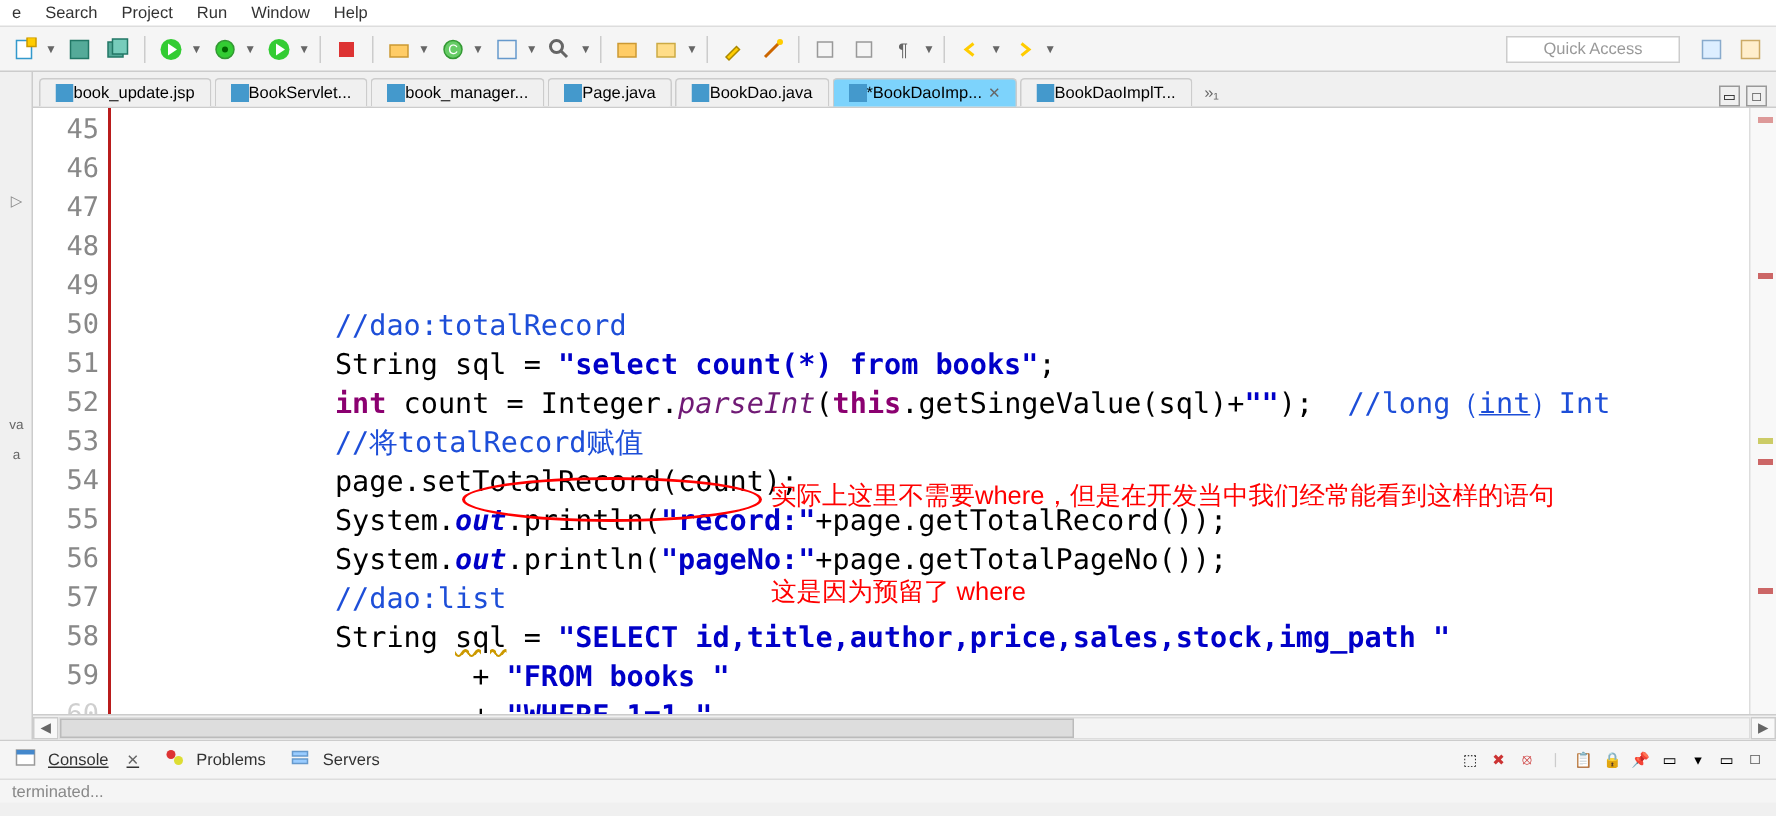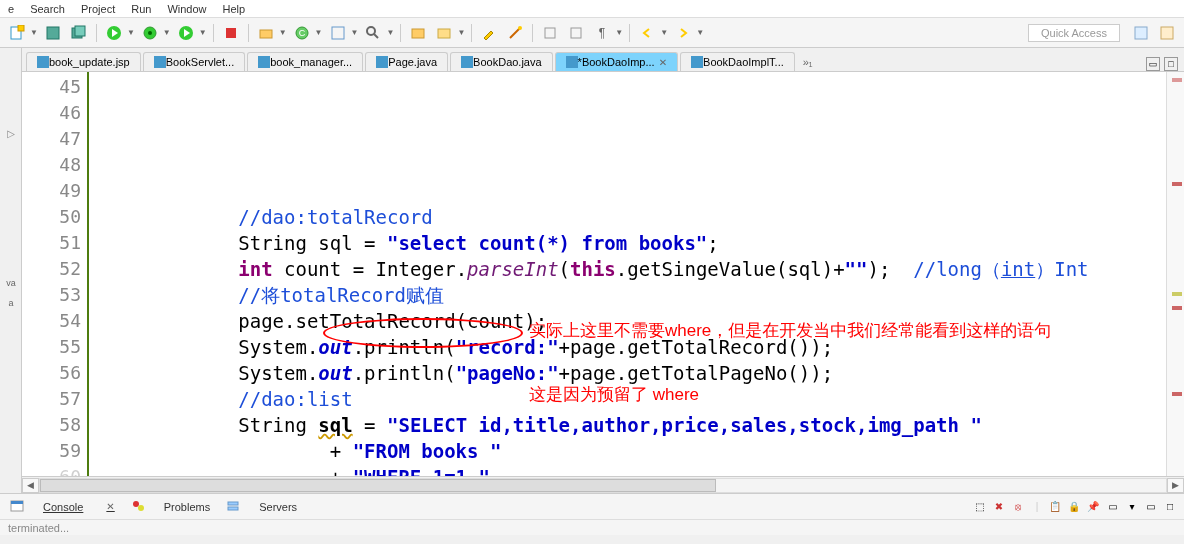--- a/index.html
+++ b/index.html
@@ -3,55 +3,55 @@
 <meta charset="utf-8">
 <style>
 * { box-sizing: border-box; margin: 0; padding: 0; }
 body { font-family: Arial, sans-serif; font-size: 11px; background: #f0f0f0; width: 1184px; height: 544px; overflow: hidden; }
 .menubar { background: #fff; padding: 2px 8px; display: flex; gap: 16px; color: #333; border-bottom: 1px solid #ddd; height: 18px; align-items: center; }
 .menubar span { cursor: default; }
 .toolbar { background: #f5f5f5; padding: 3px 6px; display: flex; gap: 4px; align-items: center; border-bottom: 1px solid #ccc; height: 30px; }
 .tool-icon { width: 22px; height: 22px; display: inline-flex; align-items: center; justify-content: center; border: 1px solid transparent; border-radius: 2px; }
 .tool-sep { width: 1px; height: 18px; background: #ccc; margin: 0 2px; }
 .drop { font-size: 8px; color: #666; margin-left: -2px; }
-.quick-access { margin-left: auto; border: 1px solid #ccc; padding: 2px 12px; background: #fff; color: #999; font-size: 11px; }
+.quick-access { margin-left: auto; border: 1px solid #ccc; padding: 2px 24px; background: #fff; color: #999; font-size: 11px; }
 .main-area { display: flex; height: 445px; }
 .left-gutter { width: 22px; background: #f0f0f0; border-right: 1px solid #ccc; position: relative; }
 .gutter-mark { position: absolute; width: 16px; height: 16px; left: 3px; font-size: 10px; text-align: center; }
 .editor-panel { flex: 1; display: flex; flex-direction: column; background: #fff; }
 .tab-bar { display: flex; background: #f0f0f0; border-bottom: 1px solid #ccc; height: 24px; align-items: flex-end; padding-left: 4px; }
 .tab { padding: 3px 10px; background: #f0f0f0; border: 1px solid #ccc; border-bottom: none; margin-right: 2px; display: flex; align-items: center; gap: 0; font-size: 11px; cursor: pointer; border-radius: 3px 3px 0 0; }
 .tab.active { background: #7dd3fc; font-weight: normal; }
 .tab-icon { width: 12px; height: 12px; display: inline-block; }
 .tab-close { color: #666; font-size: 10px; margin-left: 4px; }
 .tab-more { padding: 3px 6px; color: #666; font-size: 11px; }
 .tab-minimize { margin-left: auto; display: flex; gap: 4px; padding-right: 6px; }
 .tab-minimize span { width: 14px; height: 14px; border: 1px solid #999; display: inline-flex; align-items: center; justify-content: center; font-size: 9px; }
 .code-area { flex: 1; display: flex; background: #fff; overflow: hidden; position: relative; }
-.line-numbers { width: 67px; background: #fff; text-align: right; padding-right: 6px; font-family: Consolas, monospace; font-size: 18px; color: #888; border-right: 2px solid #4d7c0f; line-height: 26px; padding-top: 2px; }
+.line-numbers { width: 52px; background: #fff; text-align: right; padding-right: 6px; font-family: Consolas, monospace; font-size: 18px; color: #888; border-right: 2px solid #b91c1c; line-height: 26px; padding-top: 2px; }
 .line-numbers div { height: 26px; position: relative; }
 .code-content { flex: 1; font-family: Consolas, monospace; font-size: 19px; line-height: 26px; padding-left: 12px; padding-top: 2px; position: relative; white-space: pre; }
 .code-line { height: 26px; }
 .cm { color: #1d4ed8; }
 .kw { color: #8b0070; font-weight: bold; }
 .st { color: #0000c8; font-weight: bold; }
 .itf { font-style: italic; font-weight: normal; color: #701a75; }
 .sf { font-style: italic; color: #0000c8; font-weight: bold; }
-.warn { text-decoration: underline wavy #c90; font-weight: bold; }
+.warn { text-decoration: underline wavy #c90; }
 .annotation-ellipse { position: absolute; border: 2px solid #f00; border-radius: 50%; pointer-events: none; }
 .ann-text { position: absolute; color: #f00; font-family: "Microsoft YaHei", sans-serif; font-size: 17px; white-space: normal; width: 560px; line-height: 26px; }
 .right-ruler { width: 18px; background: #f8f8f8; border-left: 1px solid #ddd; position: relative; }
 .ruler-mark { position: absolute; right: 2px; width: 10px; height: 4px; }
 .hscroll { height: 17px; background: #f0f0f0; border-top: 1px solid #ccc; display: flex; align-items: center; }
 .hscroll .arrow { width: 17px; height: 15px; border: 1px solid #ccc; background: #f8f8f8; text-align: center; font-size: 9px; line-height: 13px; color: #666; }
 .hscroll .track { flex: 1; height: 15px; background: #f4f4f4; border: 1px solid #ddd; position: relative; }
 .hscroll .thumb { position: absolute; left: 0; width: 60%; height: 100%; background: #ddd; border: 1px solid #bbb; }
 .bottom-panel { border-top: 1px solid #ccc; background: #f5f5f5; height: 42px; }
 .console-tabs { display: flex; align-items: center; padding: 2px 6px; gap: 8px; border-bottom: 1px solid #ddd; height: 26px; }
-.console-tab { display: flex; align-items: center; gap: 19px; font-size: 11px; color: #333; padding: 2px 4px; }
+.console-tab { display: flex; align-items: center; gap: 8px; font-size: 11px; color: #333; padding: 2px 4px; }
 .console-tab.active { text-decoration: underline; }
 .console-tools { margin-left: auto; display: flex; gap: 3px; align-items: center; }
 .console-tools span { width: 16px; height: 16px; display: inline-flex; align-items: center; justify-content: center; font-size: 10px; }
 .console-sub { padding: 2px 8px; color: #888; font-size: 11px; overflow: hidden; white-space: nowrap; }
 </style>
 </head>
 <body>
 
 <div class="menubar">
   <span>e</span>

